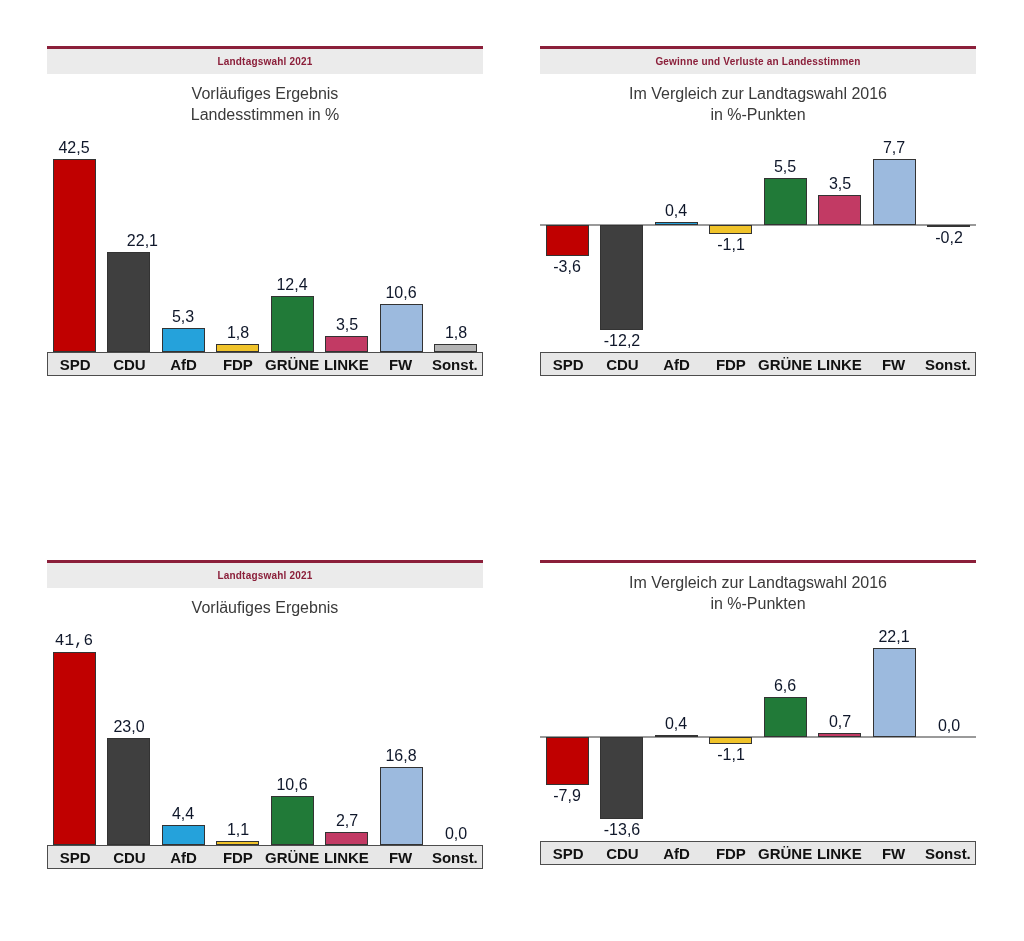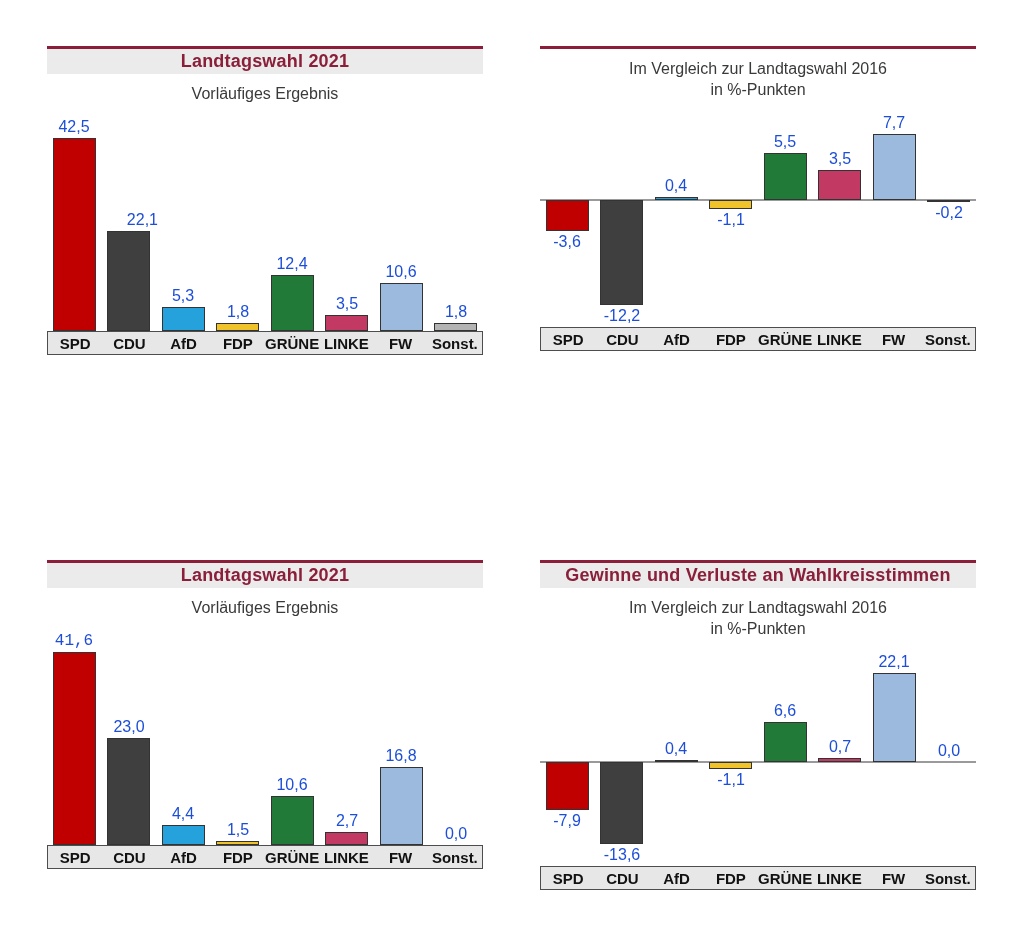--- a/index.html
+++ b/index.html
@@ -14,41 +14,42 @@
   html,body{margin:0;padding:0;}
   body{background:#ffffff;font-family:"Liberation Sans", sans-serif;}
   .page{position:relative;width:1024px;height:941px;background:#ffffff;overflow:hidden;}
   .panel{position:absolute;width:436px;}
   .pos-tl{left:47px;top:46px;}
   .pos-tr{left:540px;top:46px;}
   .pos-bl{left:47px;top:560px;}
   .pos-br{left:540px;top:560px;}
   .topline{height:3px;background:var(--wine);}
   .titleband{height:25px;background:var(--header-band-bg);display:flex;align-items:center;justify-content:center;}
-  .title{margin:0;font-size:18px;font-weight:bold;color:var(--wine);letter-spacing:0.2px;}
+  .title{margin:0;font-size:10px;font-weight:bold;color:var(--wine);letter-spacing:0.2px;}
   .subtitle{margin-top:9px;text-align:center;font-size:16px;line-height:21px;color:var(--text-dark);}
   .plot{position:relative;height:217px;margin-top:10px;}
   .axisband{height:24px;background:var(--axis-band-bg);border:1px solid var(--axis-band-border);box-sizing:border-box;display:flex;}
   .axis-cell{flex:1;display:flex;align-items:center;justify-content:center;font-weight:bold;font-size:15px;color:#111111;}
   .bar{position:absolute;box-sizing:border-box;border:1px solid var(--bar-border);}
-  .vlabel{position:absolute;width:58px;text-align:center;font-size:16px;color:#1d4ed8;height:20px;line-height:20px;white-space:nowrap;}
+  .vlabel{position:absolute;width:58px;text-align:center;font-size:16px;color:#0f172a;height:20px;line-height:20px;white-space:nowrap;}
   .zeroline{position:absolute;left:0;right:0;height:2px;background:var(--zero-line);}
 </style>
 </head>
 <body>
 
 <div class="page">
 
   <section class="panel pos-tl">
     <div class="topline"></div>
     <div class="titleband">
       <h2 class="title">Landtagswahl 2021</h2>
     </div>
     <div class="subtitle">
       <div>Vorläufiges Ergebnis</div>
+      <div>Landesstimmen in %</div>
     </div>
     <div class="plot">
         <div class="bar" style="left: 6px; width: 43px; top: 24px; height: 193px; background: rgb(192, 0, 0);"></div>
         <div class="vlabel" style="left: -2px; top: 3px;">42,5</div>
         <div class="bar" style="left: 60px; width: 43px; top: 117px; height: 100px; background: rgb(63, 63, 63);"></div>
         <div class="vlabel" style="left: 53px; top: 96px; text-align: right;">22,1</div>
         <div class="bar" style="left: 115px; width: 43px; top: 193px; height: 24px; background: rgb(37, 162, 219);"></div>
         <div class="vlabel" style="left: 107px; top: 172px;">5,3</div>
         <div class="bar" style="left: 169px; width: 43px; top: 209px; height: 8px; background: rgb(240, 195, 42);"></div>
         <div class="vlabel" style="left: 162px; top: 188px;">1,8</div>
@@ -68,20 +69,23 @@
         <div class="axis-cell">FDP</div>
         <div class="axis-cell">GRÜNE</div>
         <div class="axis-cell">LINKE</div>
         <div class="axis-cell">FW</div>
         <div class="axis-cell">Sonst.</div>
       </div>
   </section>
 
   <section class="panel pos-tr">
     <div class="topline"></div>
+    <div class="titleband">
+      <h2 class="title">Gewinne und Verluste an Landesstimmen</h2>
+    </div>
     <div class="subtitle">
       <div>Im Vergleich zur Landtagswahl 2016</div>
       <div>in %-Punkten</div>
     </div>
     <div class="plot">
         <div class="zeroline" style="top: 89.1658px;"></div>
         <div class="bar" style="left: 6px; width: 43px; top: 90px; height: 31px; background: rgb(192, 0, 0);"></div>
         <div class="vlabel" style="left: -2px; top: 122px;">-3,6</div>
         <div class="bar" style="left: 60px; width: 43px; top: 90px; height: 105px; background: rgb(63, 63, 63);"></div>
         <div class="vlabel" style="left: 53px; top: 196px;">-12,2</div>
@@ -119,21 +123,21 @@
       <div>Vorläufiges Ergebnis</div>
     </div>
     <div class="plot">
         <div class="bar" style="left: 6px; width: 43px; top: 24px; height: 193px; background: rgb(192, 0, 0);"></div>
         <div class="vlabel" style="left: -2px; top: 3px; font-family: Liberation Mono, monospace;">41,6</div>
         <div class="bar" style="left: 60px; width: 43px; top: 110px; height: 107px; background: rgb(63, 63, 63);"></div>
         <div class="vlabel" style="left: 53px; top: 89px;">23,0</div>
         <div class="bar" style="left: 115px; width: 43px; top: 197px; height: 20px; background: rgb(37, 162, 219);"></div>
         <div class="vlabel" style="left: 107px; top: 176px;">4,4</div>
         <div class="bar" style="left: 169px; width: 43px; top: 213px; height: 4px; background: rgb(240, 195, 42);"></div>
-        <div class="vlabel" style="left: 162px; top: 192px;">1,5</div>
+        <div class="vlabel" style="left: 162px; top: 192px;">1,1</div>
         <div class="bar" style="left: 224px; width: 43px; top: 168px; height: 49px; background: rgb(33, 122, 56);"></div>
         <div class="vlabel" style="left: 216px; top: 147px;">10,6</div>
         <div class="bar" style="left: 278px; width: 43px; top: 204px; height: 13px; background: rgb(194, 58, 100);"></div>
         <div class="vlabel" style="left: 271px; top: 183px;">2,7</div>
         <div class="bar" style="left: 333px; width: 43px; top: 139px; height: 78px; background: rgb(156, 186, 222);"></div>
         <div class="vlabel" style="left: 325px; top: 118px;">16,8</div>
         <div class="vlabel" style="left: 380px; top: 196px;">0,0</div>
       </div>
     <div class="axisband">
         <div class="axis-cell">SPD</div>
@@ -142,23 +146,20 @@
         <div class="axis-cell">FDP</div>
         <div class="axis-cell">GRÜNE</div>
         <div class="axis-cell">LINKE</div>
         <div class="axis-cell">FW</div>
         <div class="axis-cell">Sonst.</div>
       </div>
   </section>
 
   <section class="panel pos-br">
     <div class="topline"></div>
-    <div class="titleband">
-      <h2 class="title">Gewinne und Verluste an Wahlkreisstimmen</h2>
-    </div>
     <div class="subtitle">
       <div>Im Vergleich zur Landtagswahl 2016</div>
       <div>in %-Punkten</div>
     </div>
     <div class="plot">
         <div class="zeroline" style="top: 112.113px;"></div>
         <div class="bar" style="left: 6px; width: 43px; top: 113px; height: 48px; background: rgb(192, 0, 0);"></div>
         <div class="vlabel" style="left: -2px; top: 162px;">-7,9</div>
         <div class="bar" style="left: 60px; width: 43px; top: 113px; height: 82px; background: rgb(63, 63, 63);"></div>
         <div class="vlabel" style="left: 53px; top: 196px;">-13,6</div>

